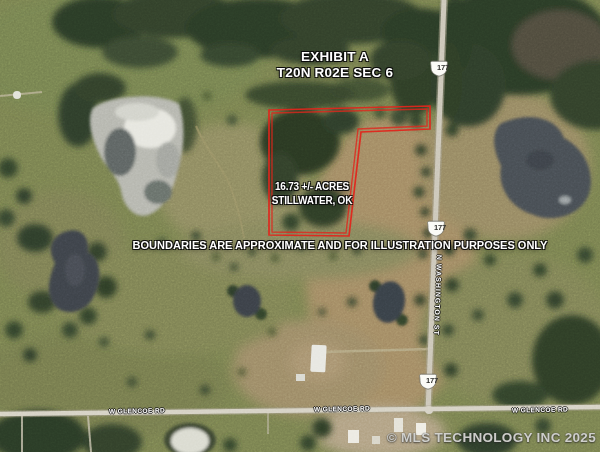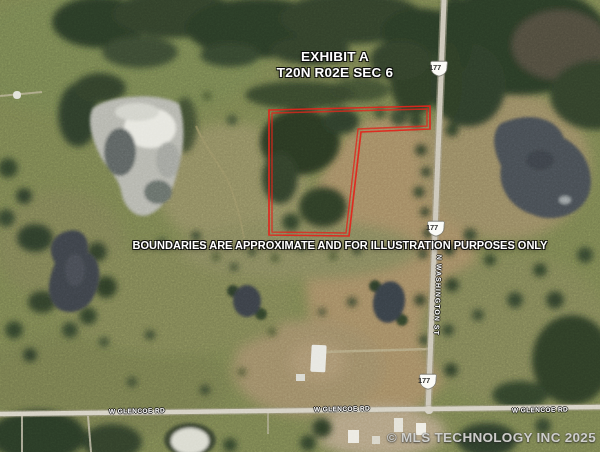--- a/index.html
+++ b/index.html
@@ -36,21 +36,21 @@
     transform:rotate(-1deg); }
   .g1 { left:97px;  top:407px; }
   .g2 { left:302px; top:405px; }
   .g3 { left:500px; top:406px; }
 
   .shield { position:absolute; width:20px; height:17px; }
   .s1 { left:429px; top:60px; }
   .s2 { left:426px; top:220px; }
   .s3 { left:418px; top:373px; }
   .shield svg { position:absolute; inset:0; width:20px; height:17px; }
-  .shield-num { position:absolute; inset:0; top:1px; text-align:left;
+  .shield-num { position:absolute; inset:0; top:1px; text-align:right;
     font-size:7.5px; line-height:13px; font-weight:bold; color:#2f2f2c; letter-spacing:-.2px; }
 
   .watermark { position:absolute; right:4px; top:430px; font-size:13.5px; font-weight:bold;
     color:rgba(241,241,238,.82); letter-spacing:.3px; white-space:nowrap;
     text-shadow:0 1px 2px rgba(40,40,40,.8), 0 0 1px rgba(40,40,40,.9); }
 </style>
 </head>
 <body>
 
 <div class="map">
@@ -233,20 +233,24 @@
   <svg class="layer" width="600" height="452" viewBox="0 0 600 452">
     <polygon points="269,110 430,106 430,129 361,132 349,236 269,235" fill="none" stroke-width="1.7" opacity="0.95" stroke="#e0261c"></polygon>
     <polygon points="272,113 427,109 427,126 358,129 346,233 272,232" fill="none" stroke-width="1.4" opacity="0.8" stroke="#e0261c"></polygon>
   </svg>
 
   <div class="map-text exhibit-title">
     <div>EXHIBIT A</div>
     <div>T20N R02E SEC 6</div>
   </div>
 
+  <div class="map-text parcel-label">
+    <div>16.73 +/- ACRES</div>
+    <div>STILLWATER, OK</div>
+  </div>
 
   <div class="map-text disclaimer">BOUNDARIES ARE APPROXIMATE AND FOR ILLUSTRATION PURPOSES ONLY</div>
 
   <div class="shield s1">
     <svg viewBox="0 0 20 17">
       <path d="M3.2,1.2 L16.8,1.2 C18,1.2 18.6,2 18.4,3.2 C18.1,5 18,6.4 18,7.6 C18,12.4 14.6,15 10,16.2 C5.4,15 2,12.4 2,7.6 C2,6.4 1.9,5 1.6,3.2 C1.4,2 2,1.2 3.2,1.2 Z" fill="#fbfbf7" stroke="#6f6f66" stroke-width="0.8"></path>
     </svg>
     <span class="shield-num">177</span>
   </div>
   <div class="shield s2">

